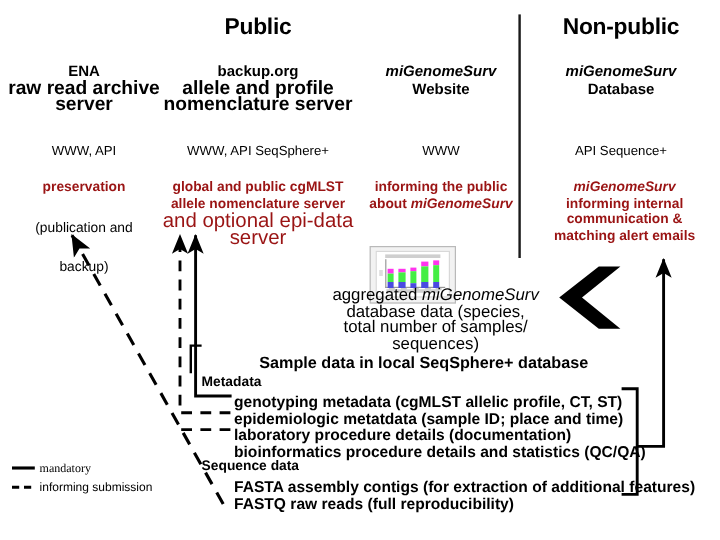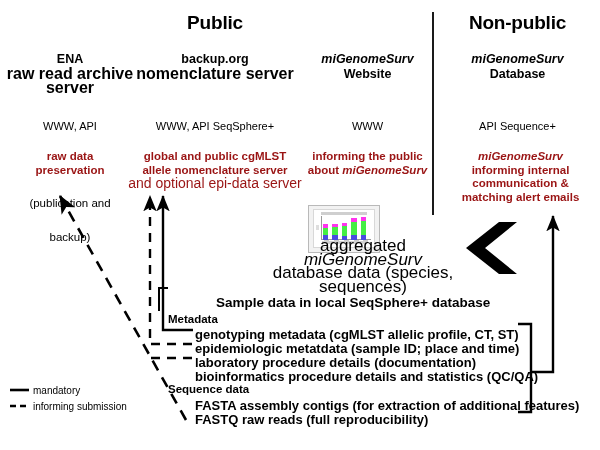--- a/index.html
+++ b/index.html
@@ -42,39 +42,39 @@
   }
   .red-bold {
     color: #9a1414;
     font-weight: bold;
     font-size: 11.5px;
     line-height: 13.5px;
   }
   .red-norm {
     color: #9a1414;
     font-weight: normal;
-    font-size: 14px;
+    font-size: 17px;
     line-height: 13.5px;
   }
   .blk-norm {
     color: #000;
     font-weight: normal;
     font-size: 11.5px;
     line-height: 13.5px;
     margin-top: 20px;
   }
   .ital { font-style: italic; }
 
   .divider {
     background: #1a1a1a;
     width: 2px;
   }
 
   .agg-text {
-    font-size: 17px;
+    font-size: 14px;
     line-height: 13.5px;
     text-align: center;
   }
 
   .sample-head {
     font-size: 13.5px;
     font-weight: bold;
   }
   .grp-head {
     font-size: 11.5px;
@@ -168,28 +168,28 @@
 
   <div class="abs divider" style="left:432px; top:12px; height:203px;"></div>
 
   <div class="abs ctr" style="left:5px; top:52px; width:130px;">
     <div class="col-title">ENA</div>
     <div class="col-sub">raw read archive</div>
     <div class="col-sub">server</div>
   </div>
   <div class="abs ctr col-access" style="left:5px; top:120px; width:130px;">WWW, API</div>
   <div class="abs ctr" style="left:8px; top:150px; width:124px;">
-    <div class="red-bold">raw data</div>
     <div class="red-bold">preservation</div>
     <div class="blk-norm">(publication and</div>
     <div class="blk-norm">backup)</div>
   </div>
 
   <div class="abs ctr" style="left:125px; top:52px; width:180px;">
     <div class="col-title">backup.org</div>
+    <div class="col-sub">allele and profile</div>
     <div class="col-sub">nomenclature server</div>
   </div>
   <div class="abs ctr col-access" style="left:125px; top:120px; width:180px;">WWW, API SeqSphere+</div>
   <div class="abs ctr" style="left:122px; top:150px; width:186px;">
     <div class="red-bold">global and public cgMLST</div>
     <div class="red-bold">allele nomenclature server</div>
     <div class="red-norm">and optional epi-data server</div>
   </div>
 
   <div class="abs ctr" style="left:300px; top:52px; width:135px;">
@@ -254,38 +254,39 @@
         <i></i>
         <i></i>
       </div>
       <div class="thumb-xlab"></div>
     </div>
   </div>
 
   <div class="abs agg-text" style="left:263px; top:239px; width:200px;">
     <div><span>aggregated </span><span class="ital">miGenomeSurv</span></div>
     <div>database data (species,</div>
+    <div>total number of samples/</div>
     <div>sequences)</div>
   </div>
 
   <div class="abs sample-head" style="left:216px; top:295px;">Sample data in local SeqSphere+ database</div>
 
   <div class="abs grp-head" style="left:168px; top:313px;">Metadata</div>
 
   <div class="abs row-text" style="left:195px; top:327px;">genotyping metadata (cgMLST allelic profile, CT, ST)</div>
   <div class="abs row-text" style="left:195px; top:341px;">epidemiologic metatdata (sample ID; place and time)</div>
   <div class="abs row-text" style="left:195px; top:355px;">laboratory procedure details (documentation)</div>
   <div class="abs row-text" style="left:195px; top:369px;">bioinformatics procedure details and statistics (QC/QA)</div>
 
   <div class="abs grp-head" style="left:168px; top:383px;">Sequence data</div>
 
   <div class="abs row-text" style="left:195px; top:398px;">FASTA assembly contigs (for extraction of additional features)</div>
   <div class="abs row-text" style="left:195px; top:412px;">FASTQ raw reads (full reproducibility)</div>
 
-  <div class="abs legend-text" style="left:33px; top:385px;">mandatory</div>
+  <div class="abs legend-text" style="left:33px; top:385px;font-family:Liberation Serif, serif;">mandatory</div>
   <div class="abs legend-text" style="left:33px; top:401px;">informing submission</div>
 
   <svg class="overlay" viewBox="0 0 600 450">
     <defs>
       <marker id="ah" markerWidth="9" markerHeight="9" refX="6.4" refY="3.1" orient="auto" markerUnits="strokeWidth">
         <path d="M0,0.3 L6.8,3.1 L0,5.9 L1.6,3.1 z" fill="#000"></path>
       </marker>
       <marker id="ah2" markerWidth="10" markerHeight="10" refX="6.6" refY="3.2" orient="auto" markerUnits="strokeWidth">
         <path d="M0,0.2 L7.0,3.2 L0,6.2 L1.7,3.2 z" fill="#000"></path>
       </marker>

